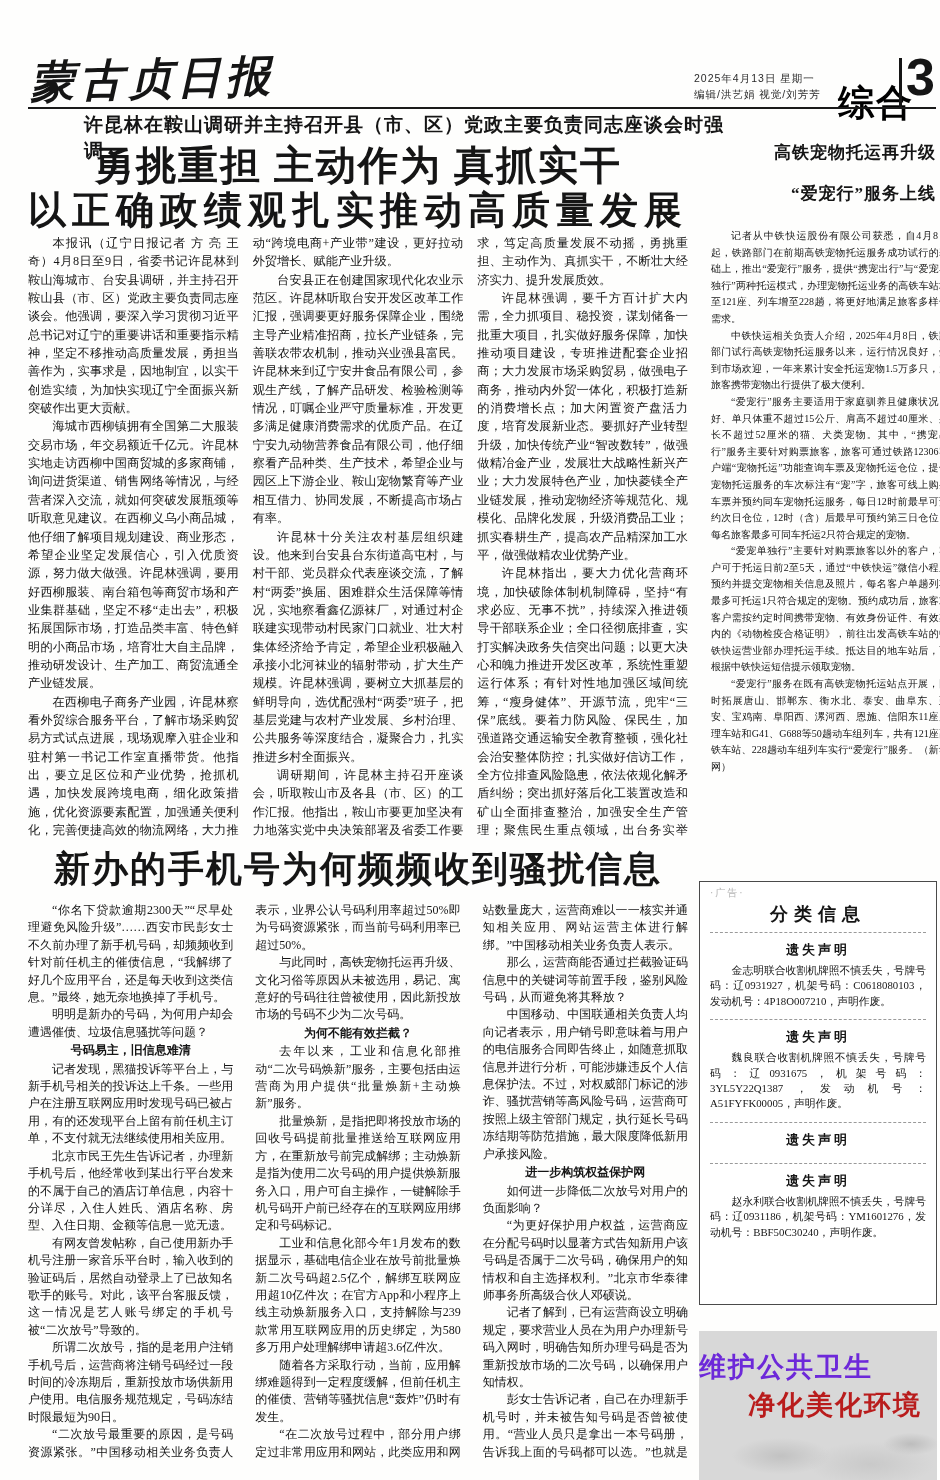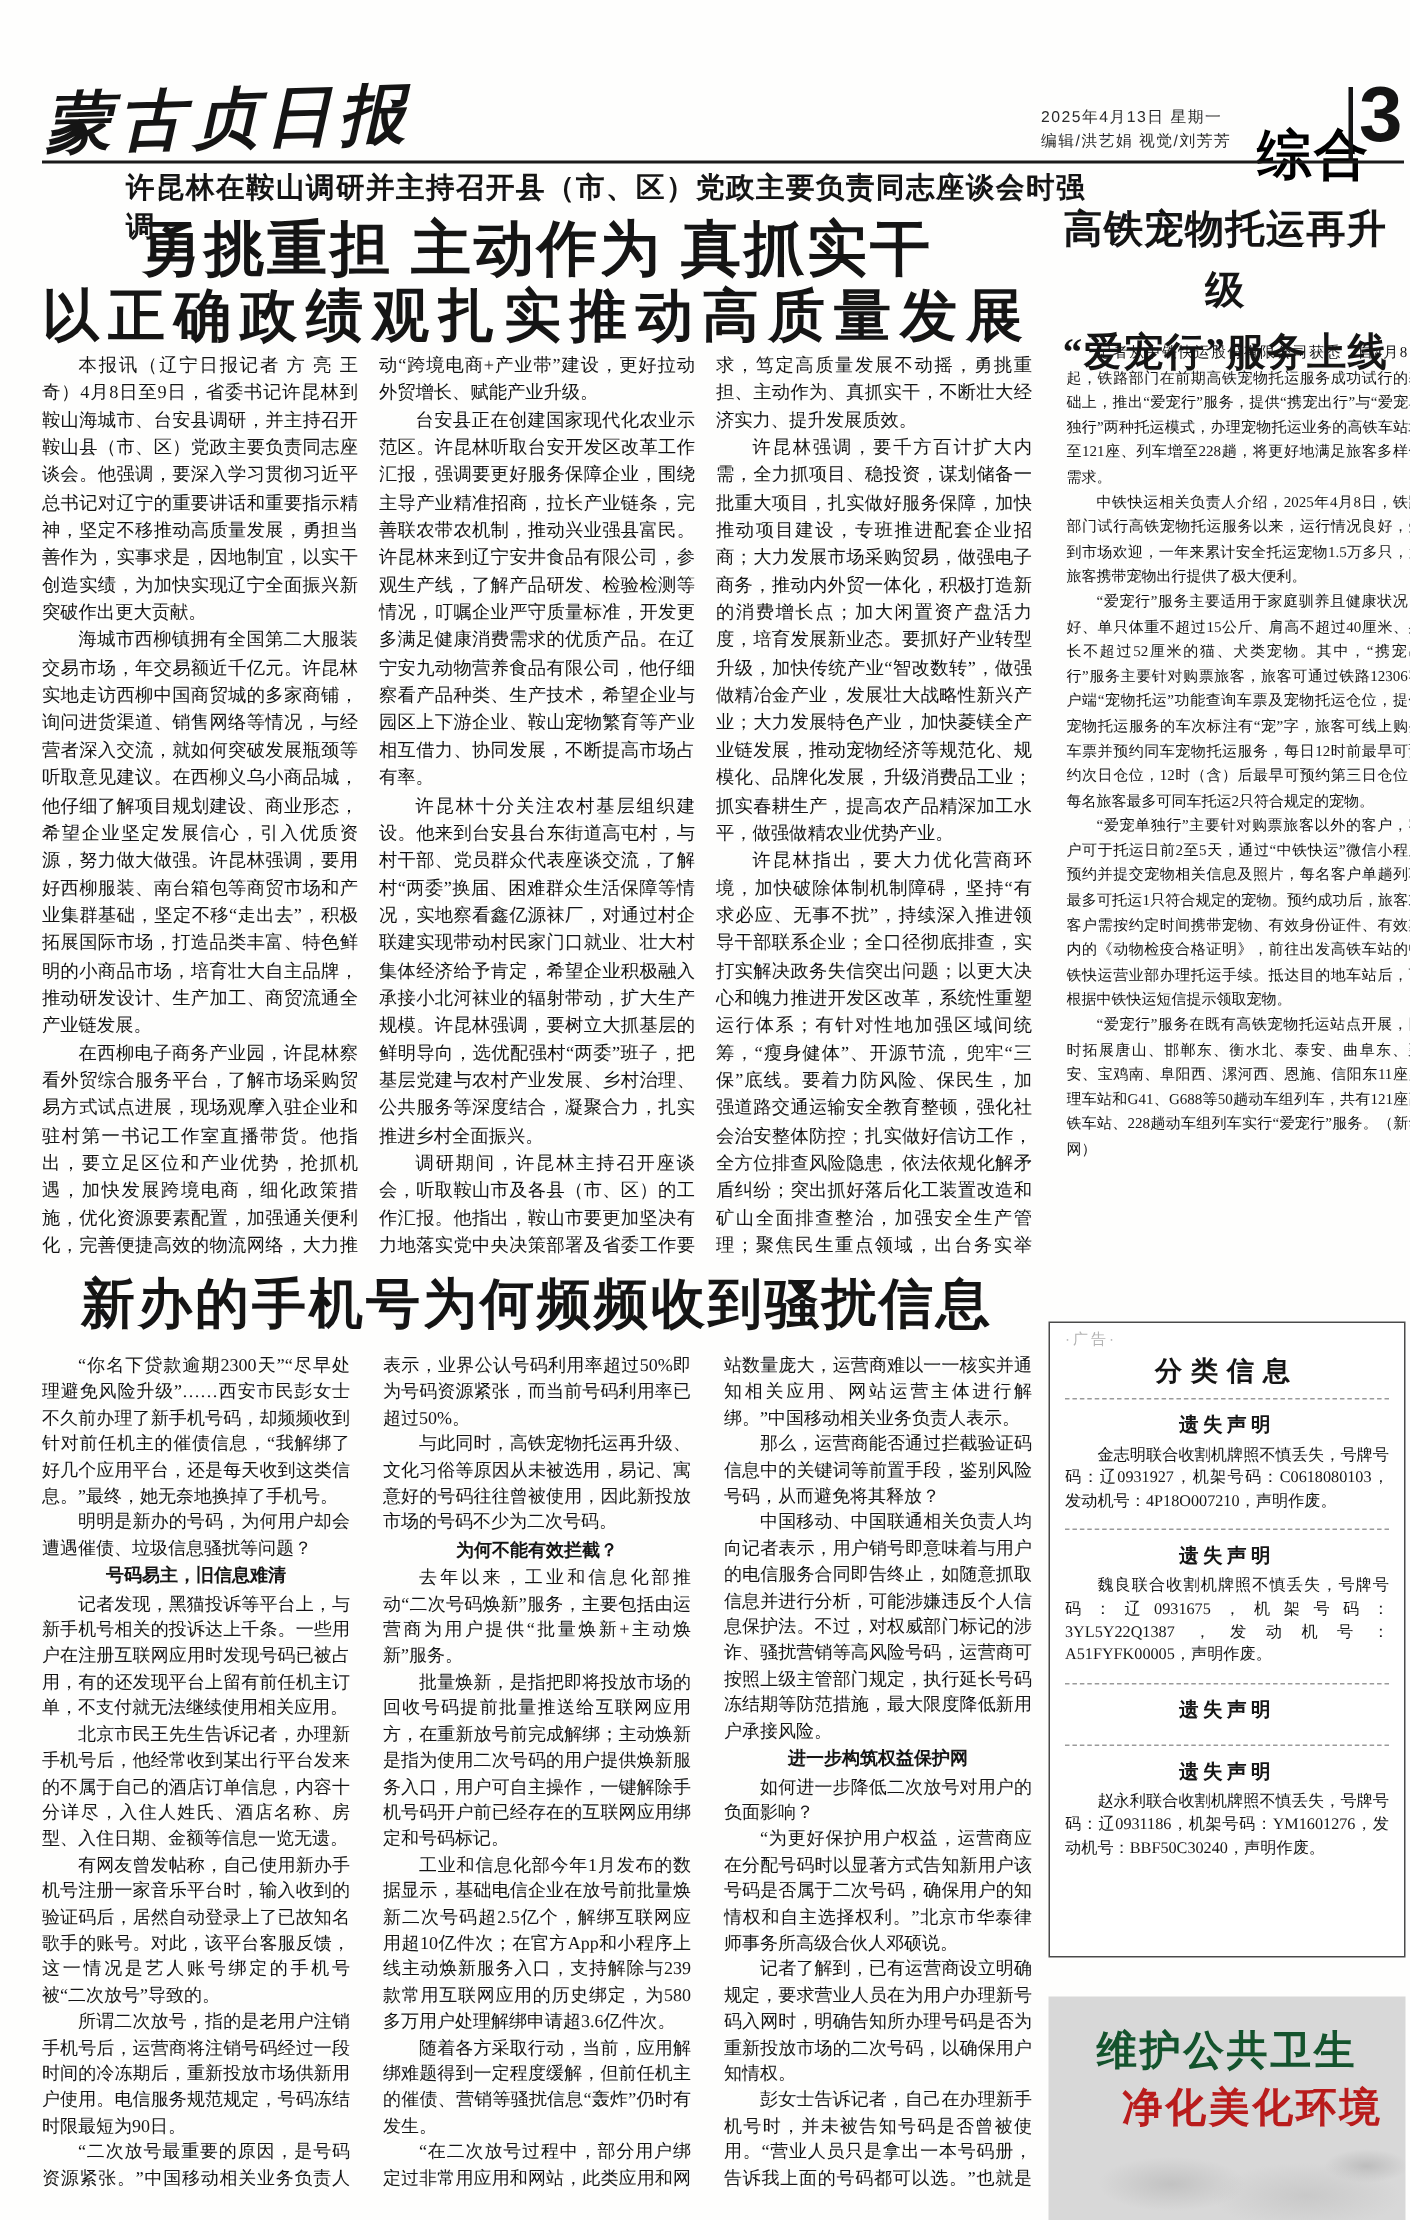--- a/index.html
+++ b/index.html
@@ -46,22 +46,22 @@
   }
   .article1-body {
     position:absolute; left:28px; top:234px; width:660px; height:622px;
     column-count:3; column-gap:14px; font-size:12.2px; line-height:18.35px;
     text-align:justify; overflow:hidden;
   }
   .article1-body p, .article3-body p, .pet-body p { text-indent:2em; margin:0; }
 
   
   .pet-headline {
-    position:absolute; left:698px; top:132px; width:238px; text-align:center;
-    font-size:26px; font-weight:bold; line-height:41px; letter-spacing:1px;
+    position:absolute; left:698px; top:132px; width:238px; text-align:right;
+    font-size:17px; font-weight:bold; line-height:41px; letter-spacing:1px;
   }
   .pet-body {
     position:absolute; left:699px; top:228px; width:238px; height:650px;
     font-size:10px; line-height:16.6px; text-align:justify; overflow:hidden;margin-left:12px;
   }
 
   
   .article3-headline {
     position:absolute; left:28px; top:845px; width:660px; text-align:center;
     font-size:36px; font-weight:bold; letter-spacing:2px;
@@ -86,22 +86,22 @@
   .ad-entry { border-top:1px dashed #9a9a9a; padding:8px 0 10px; }
   .ad-entry-title { text-align:center; font-weight:bold; font-size:13px; letter-spacing:3px; margin-bottom:4px; }
   .ad-entry-body { font-size:10.8px; line-height:15.4px; text-align:justify; text-indent:2em; }
 
   
   .bottom-ad {
     position:absolute; left:699px; top:1331px; width:238px; height:149px;
     background:#d8d8d8; overflow:hidden;
   }
   .bottom-ad-line1 {
-    position:absolute; top:18px; left:0; width:100%; text-align:center;
-    font-size:27px; font-weight:bold; letter-spacing:2px; color:#14532d;
+    position:absolute; top:18px; left:0; width:100%; 
+    font-size:27px; font-weight:bold; letter-spacing:2px; color:#6d28d9;
     font-family:"Liberation Sans", sans-serif;
   }
   .bottom-ad-line2 {
     position:absolute; top:56px; left:34px; width:204px; text-align:center;
     font-size:27px; font-weight:bold; letter-spacing:2px; color:#b91c1c;
     font-family:"Liberation Sans", sans-serif;
   }
   .ad-art {
     position:absolute; bottom:-12px; right:-14px; width:220px; height:78px;
     background:

